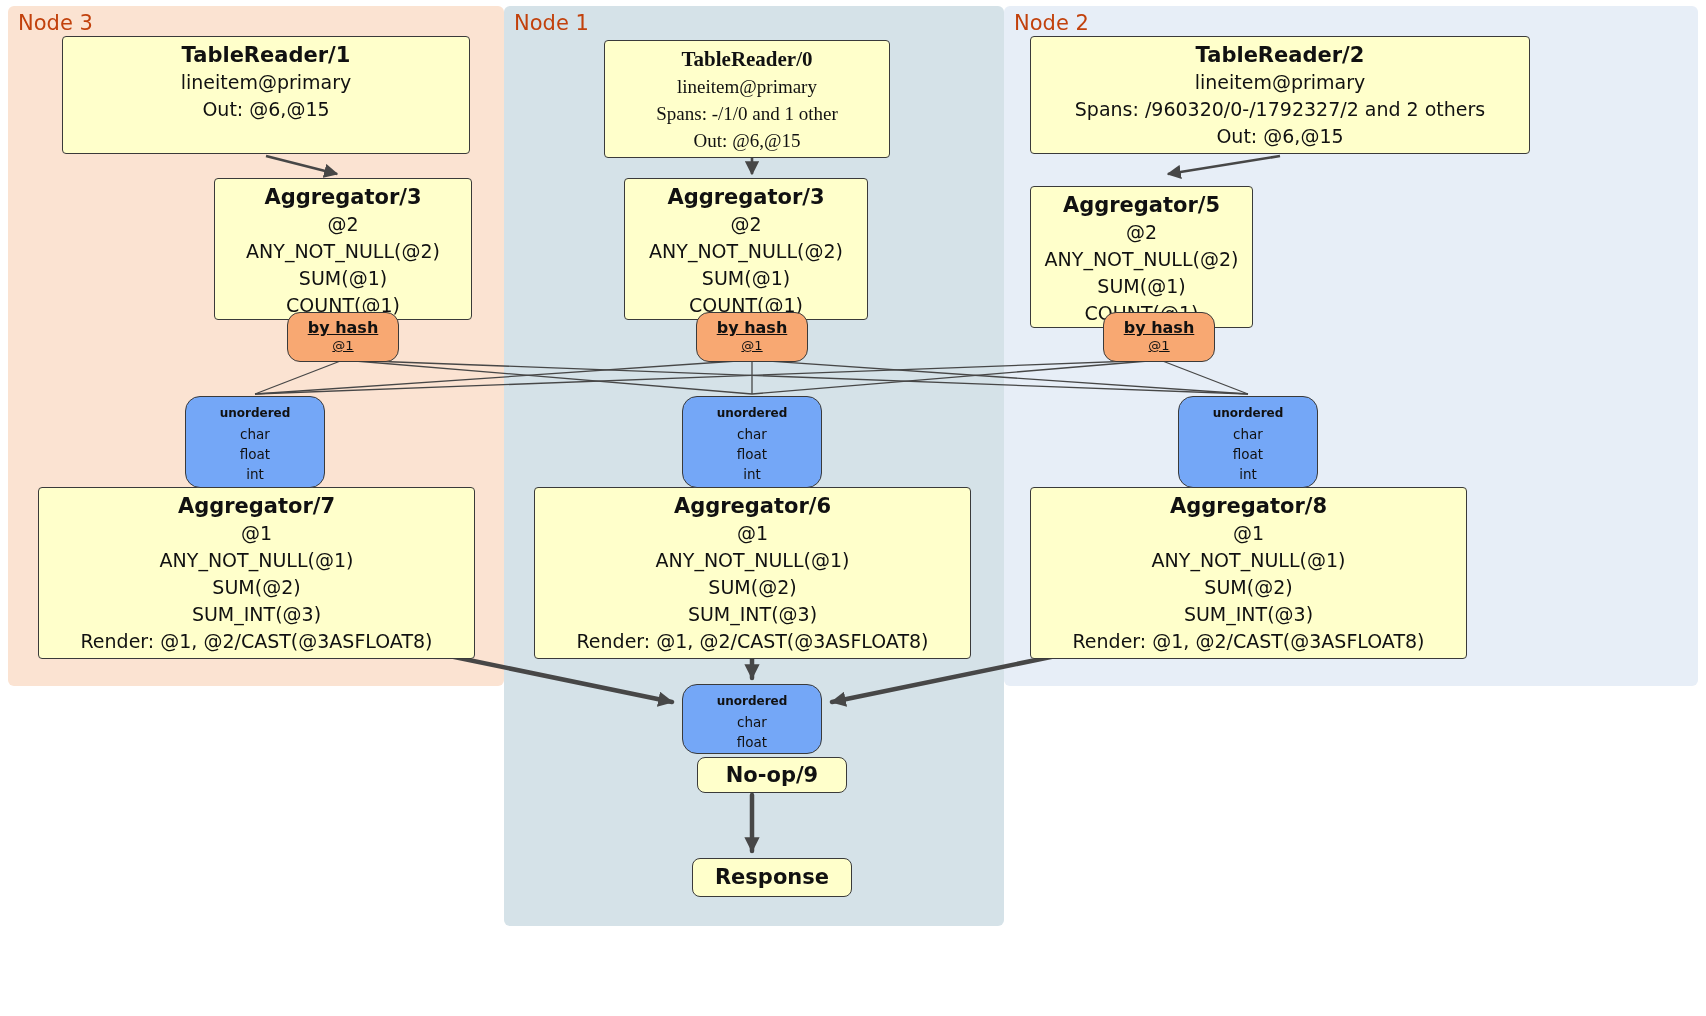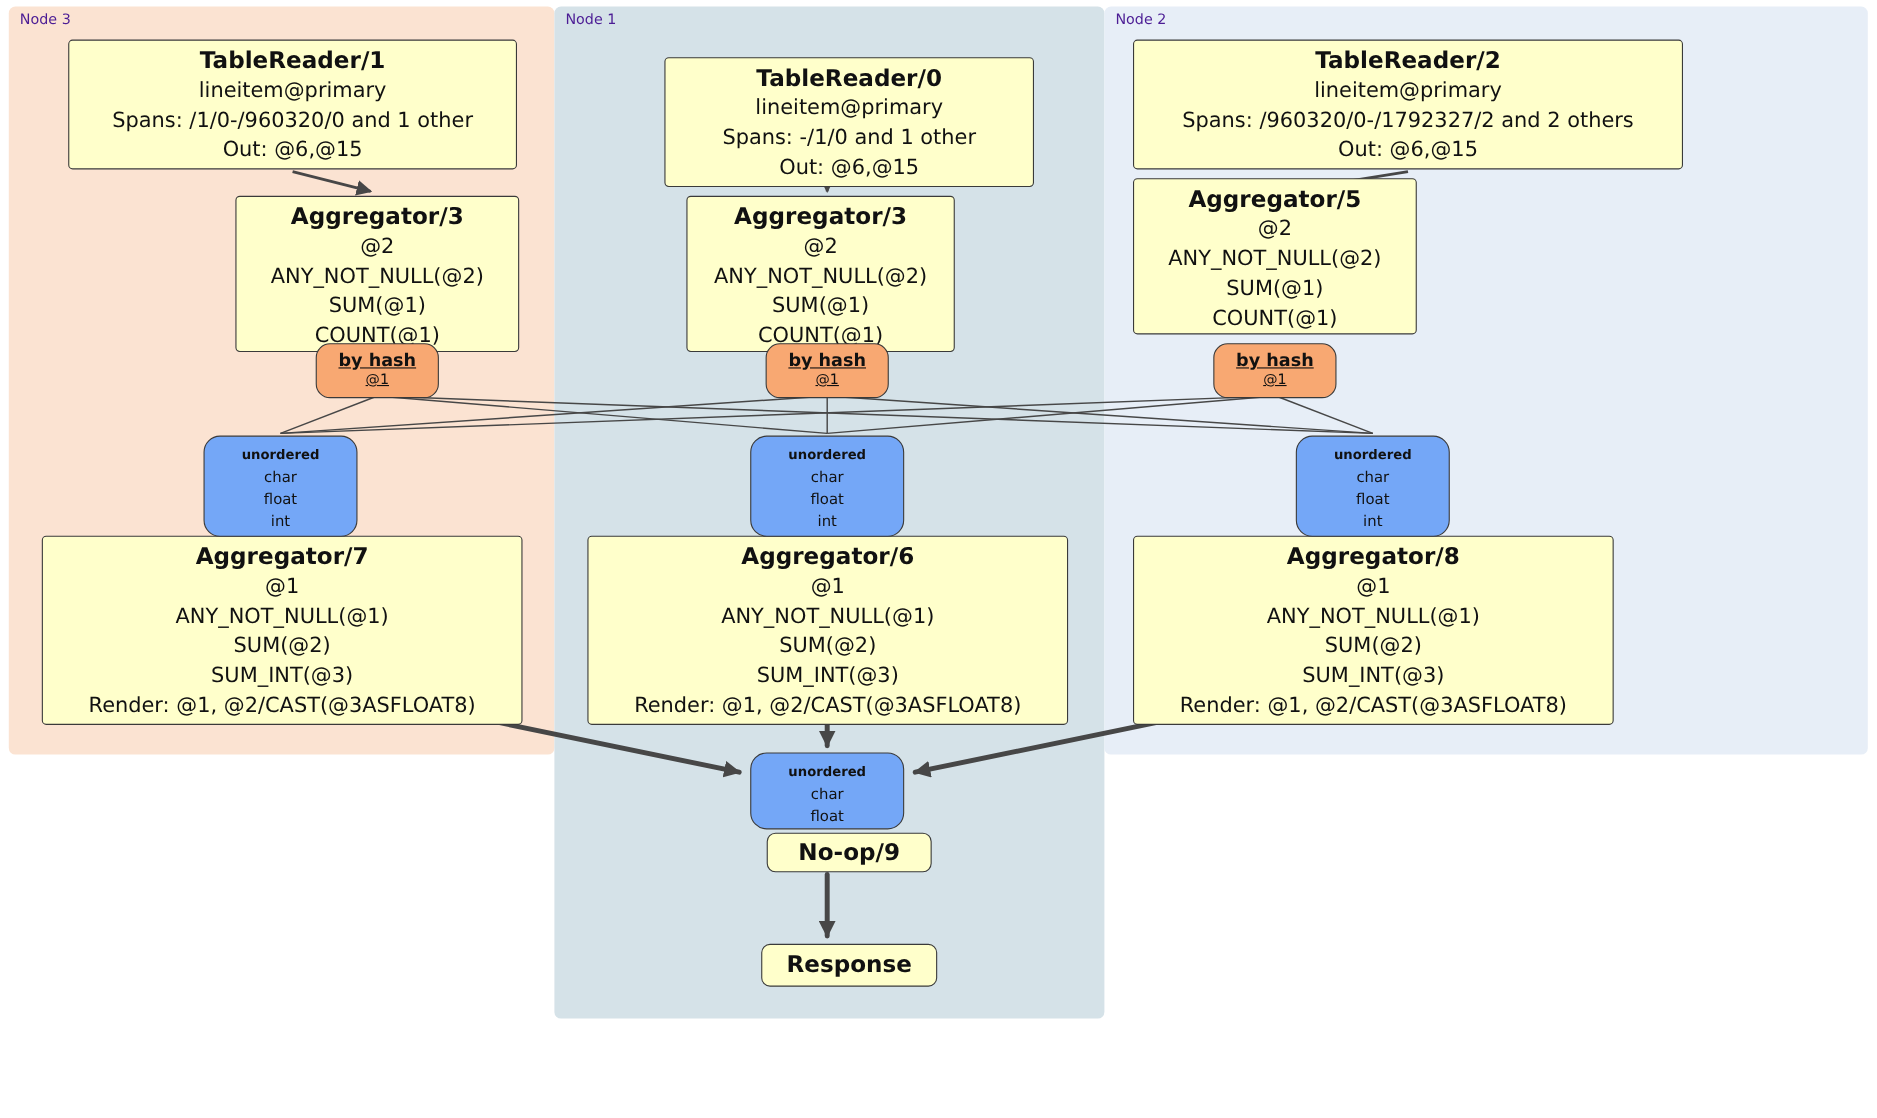--- a/index.html
+++ b/index.html
@@ -6,21 +6,21 @@
   .canvas{
     position:relative;width:1706px;height:1016px;background:#ffffff;
     font-family:"DejaVu Sans","Liberation Sans",sans-serif;color:#111;
     overflow:hidden;
   }
   
   .region{position:absolute;border-radius:6px;z-index:0;}
   .region-n3{left:8px;top:6px;width:496px;height:680px;background:var(--node3-bg,#fbe3d2);}
   .region-n1{left:504px;top:6px;width:500px;height:920px;background:var(--node1-bg,#d5e2e8);}
   .region-n2{left:1004px;top:6px;width:694px;height:680px;background:var(--node2-bg,#e7eef7);}
-  .region-label{position:absolute;left:10px;top:5px;font-size:13px;color:#4c1d95;}
+  .region-label{position:absolute;left:10px;top:5px;font-size:21px;color:#c2410c;}
   
   .edges{position:absolute;left:0;top:0;z-index:1;pointer-events:none;}
   .edge-thin{stroke:var(--edge,#474747);stroke-width:1.3;fill:none;}
   .edge-med{stroke:var(--edge,#474747);stroke-width:2.6;fill:none;}
   .edge-thick{stroke:var(--edge,#474747);stroke-width:4.5;fill:none;stroke-linecap:round;}
   .arrowhead{fill:var(--edge,#474747);}
   
   .box{position:absolute;box-sizing:border-box;text-align:center;z-index:2;}
   .proc{background:var(--processor-bg,#ffffcb);border:1.5px solid var(--border,#3a3a3a);border-radius:4px;padding-top:4px;}
   .proc .t{font-size:21px;font-weight:bold;line-height:28px;white-space:nowrap;}
@@ -30,25 +30,25 @@
   .router .t{font-size:16px;font-weight:bold;line-height:21px;}
   .router .l{font-size:13px;line-height:16px;}
   
   .sync{background:var(--sync-bg,#74a7f7);border:1.5px solid var(--border,#3a3a3a);border-radius:15px;padding-top:5px;z-index:3;}
   .sync .t{font-size:12px;font-weight:bold;line-height:22px;}
   .sync .l{font-size:13.5px;line-height:20px;}
   
   .mini{background:var(--processor-bg,#ffffcb);border:1.5px solid var(--border,#3a3a3a);border-radius:8px;font-weight:bold;font-size:21px;margin-left:20px;}
   
   .tr-a{left:62px;top:36px;width:408px;height:118px;}
-  .tr-b{left:604px;top:52px;width:336px;height:118px;}
+  .tr-b{left:604px;top:40px;width:286px;height:118px;font-family:Liberation Serif, serif;}
   .tr-c{left:1030px;top:36px;width:500px;height:118px;}
   .agt-a{left:214px;top:178px;width:258px;height:142px;}
   .agt-b{left:624px;top:178px;width:244px;height:142px;}
-  .agt-c{left:1030px;top:162px;width:258px;height:142px;}
+  .agt-c{left:1030px;top:186px;width:223px;height:142px;}
   .rt-a{left:287px;top:312px;width:112px;height:50px;}
   .rt-b{left:696px;top:312px;width:112px;height:50px;}
   .rt-c{left:1103px;top:312px;width:112px;height:50px;}
   .sy-a{left:185px;top:396px;width:140px;height:92px;}
   .sy-b{left:682px;top:396px;width:140px;height:92px;}
   .sy-c{left:1178px;top:396px;width:140px;height:92px;}
   .agb-a{left:38px;top:487px;width:437px;height:172px;}
   .agb-b{left:534px;top:487px;width:437px;height:172px;}
   .agb-c{left:1030px;top:487px;width:437px;height:172px;}
   .sy-final{left:682px;top:684px;width:140px;height:70px;}
@@ -97,21 +97,20 @@
     <line class="edge-thick" x1="430" y1="652" x2="672" y2="702" marker-end="url(#arrT)"></line>
     <line class="edge-thick" x1="1075" y1="652" x2="832" y2="702" marker-end="url(#arrT)"></line>
     <line class="edge-thick" x1="752" y1="655" x2="752" y2="678" marker-end="url(#arrT)"></line>
 
     <line class="edge-thick" x1="752" y1="795" x2="752" y2="851" marker-end="url(#arrT)"></line>
   </svg>
 
   <div class="box proc tr-a">
     <div class="t">TableReader/1</div>
     <div class="l">lineitem@primary</div>
-    <div class="l">Spans: /1/0-/960320/0 and 1 other</div>
     <div class="l">Out: @6,@15</div>
   </div>
   <div class="box proc agt-a">
     <div class="t">Aggregator/3</div>
     <div class="l">@2</div>
     <div class="l">ANY_NOT_NULL(@2)</div>
     <div class="l">SUM(@1)</div>
     <div class="l">COUNT(@1)</div>
   </div>
   <div class="box router rt-a">

